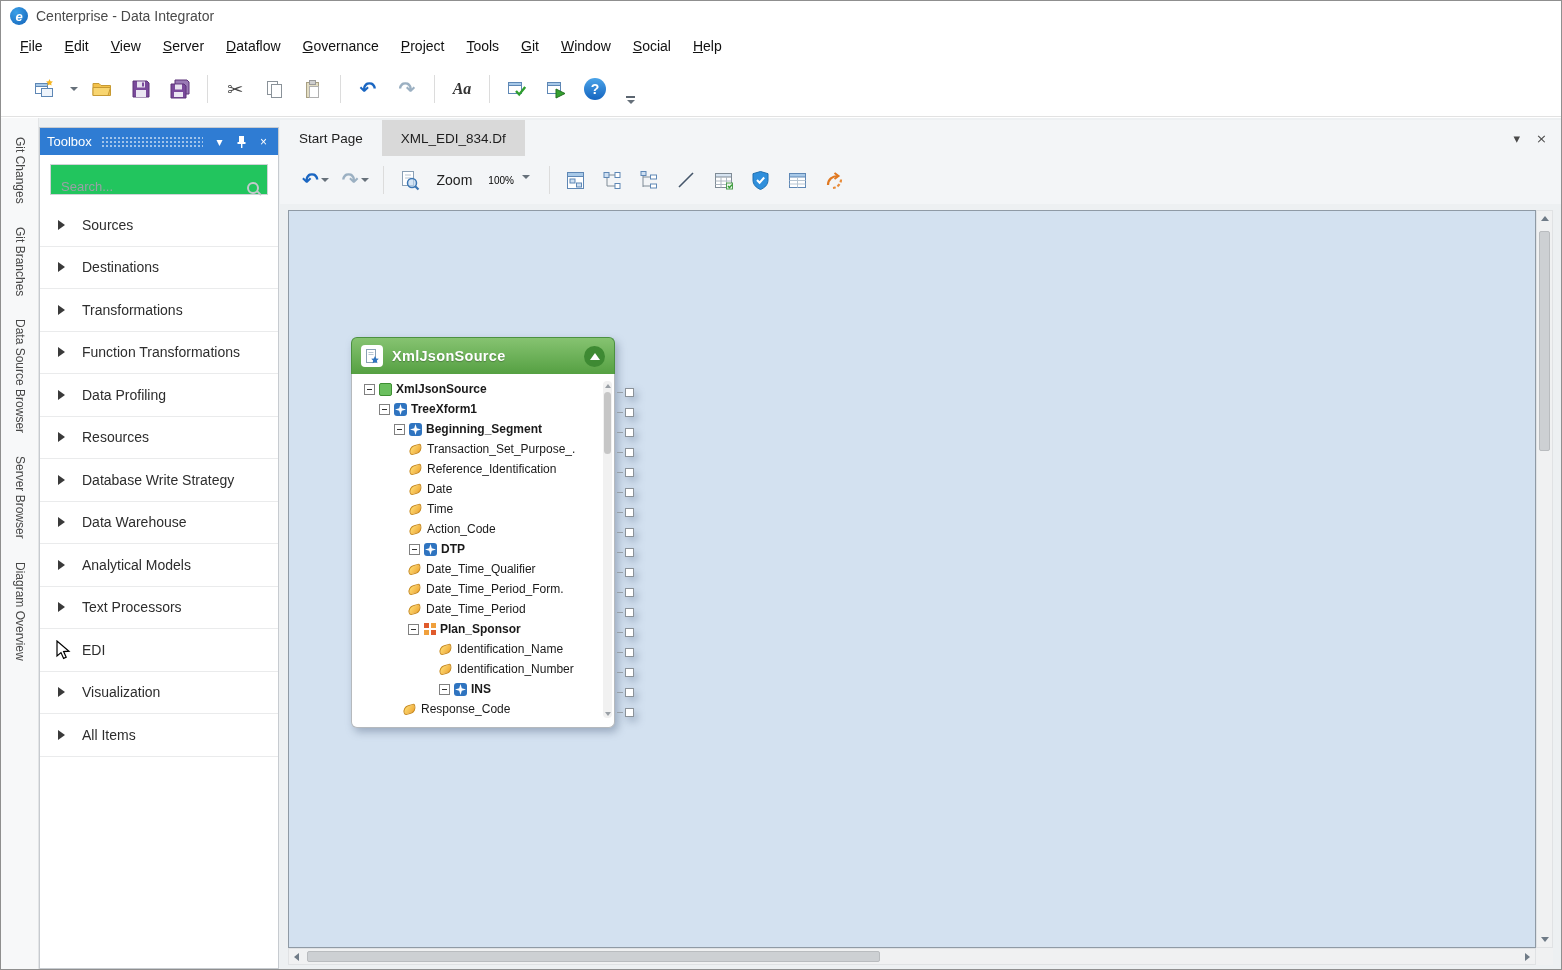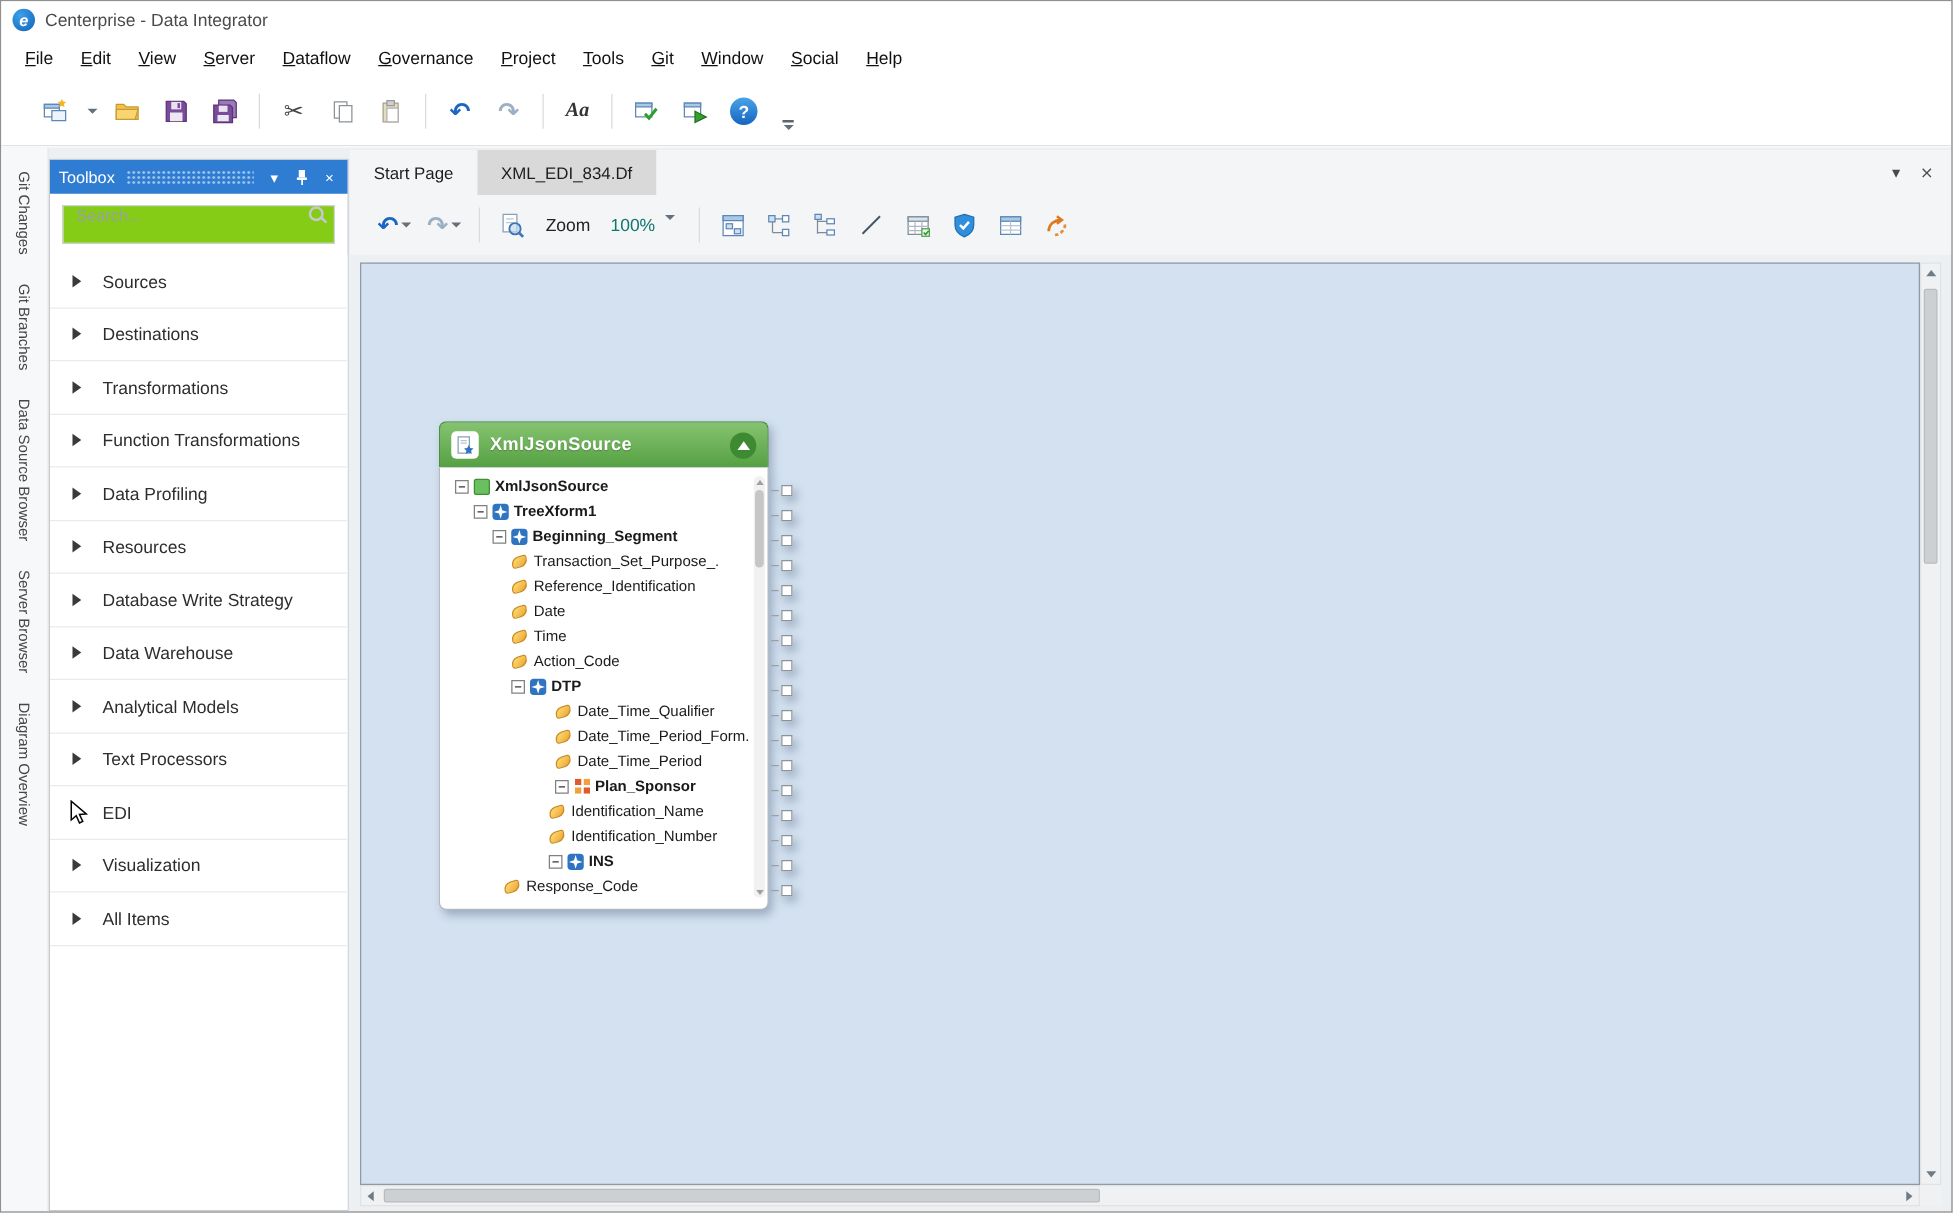--- a/index.html
+++ b/index.html
@@ -43,21 +43,21 @@
 
   
   .toolbox{position:absolute;left:38px;top:9px;width:240px;bottom:0;background:#fff;border:1px solid #c7cbd0;
            display:flex;flex-direction:column}
   .tb-header{height:27px;background:#2f7cd3;display:flex;align-items:center;color:#fff;padding:0 7px;gap:7px;flex:none}
   .tb-title{font-size:13px}
   .tb-dots{flex:1;height:12px;background-image:radial-gradient(rgba(255,255,255,.55) 1px,transparent 1.2px);
            background-size:4px 4px;margin:0 2px}
   .tb-hbtn{width:15px;height:16px;display:flex;align-items:center;justify-content:center;font-size:12px;color:#fff}
   .searchwrap{padding:9px 10px;flex:none}
-  .searchbox{height:31px;border:1px solid #cfd3d6;background:#84cc16;display:flex;align-items:flex-start}
+  .searchbox{height:31px;border:1px solid #cfd3d6;background:#22c55e;display:flex;align-items:flex-end}
   .searchbox input{border:0;outline:0;flex:1;padding:0 10px;font-size:13px;color:#333;font-family:inherit;background:transparent}
   .searchbox input::placeholder{color:#9aa0a6}
   .mag{width:12px;height:12px;border:2px solid #c4c9cd;border-radius:50%;position:relative;margin-right:12px;flex:none}
   .mag::after{content:"";position:absolute;width:6px;height:2px;background:#c4c9cd;transform:rotate(45deg);right:-5px;bottom:-2px}
   .cats{flex:1;background:#fff;overflow:hidden}
   .cat{height:42.5px;display:flex;align-items:center;gap:17px;padding-left:18px;border-bottom:1px solid #eaebec;
        font-size:14px;color:#2d2d2d;cursor:default}
   .tri{width:0;height:0;border-left:7px solid #3a3a3a;border-top:5px solid transparent;border-bottom:5px solid transparent;flex:none}
 
   
@@ -65,21 +65,21 @@
   .tabstrip{position:absolute;left:0;right:0;top:2px;height:36px;display:flex;align-items:stretch;background:#f3f5f7}
   .dtab{display:flex;align-items:center;padding:0 19px;font-size:13.5px;color:#1d1d1d;cursor:default}
   .dtab.active{background:#d9d9d9}
   .strip-actions{margin-left:auto;display:flex;align-items:center;gap:16px;padding-right:14px;color:#4a4a4a;font-size:14px}
   .strip-actions .glyph{font-size:13px;color:#4a4a4a}
 
   .doctoolbar{position:absolute;left:0;right:0;top:38px;height:48px;background:#f3f5f7;display:flex;align-items:center;
               gap:9px;padding-left:20px}
   .dbtn{height:30px;min-width:28px;display:flex;align-items:center;justify-content:center;border-radius:3px;padding:0 2px}
   .zoom-label{font-size:14px;color:#222;margin-left:4px}
-  .zoom-combo{display:flex;align-items:flex-start;gap:6px;padding:3px 7px;font-size:14px;color:#0f766e}
+  .zoom-combo{display:flex;align-items:flex-start;gap:6px;padding:3px 7px;font-size:10px;color:#000000}
 
   
   .canvasregion{position:absolute;left:8px;right:8px;top:92px;bottom:4px}
   .canvas{position:absolute;left:0;top:0;right:17px;bottom:17px;background:#d3e1f0;border:1px solid #8f9aa5;overflow:hidden}
   .vscroll{position:absolute;top:0;bottom:17px;right:0;width:17px;background:#f0f1f2;border:1px solid #e0e2e4}
   .hscroll{position:absolute;left:0;right:17px;bottom:0;height:17px;background:#f0f1f2;border:1px solid #e0e2e4}
   .sbcorner{position:absolute;right:0;bottom:0;width:17px;height:17px;background:#f0f1f2}
   .sb-btn{position:absolute;width:15px;height:15px;display:flex;align-items:center;justify-content:center}
   .tri-up-s{width:0;height:0;border-bottom:5px solid #6f7b87;border-left:4px solid transparent;border-right:4px solid transparent}
   .tri-down-s{width:0;height:0;border-top:5px solid #6f7b87;border-left:4px solid transparent;border-right:4px solid transparent}
@@ -93,21 +93,21 @@
   .node-header{height:37px;background:linear-gradient(#86c371,#55a042);border:1px solid #4c9140;border-bottom:0;
                border-radius:6px 6px 0 0;display:flex;align-items:center;padding:0 9px;gap:9px}
   .node-hicon{width:22px;height:22px;background:#fff;border-radius:4px;display:flex;align-items:center;justify-content:center;flex:none}
   .node-title{color:#fff;font-weight:bold;font-size:14.5px;flex:1;text-shadow:0 1px 1px rgba(0,0,0,.25);letter-spacing:.3px}
   .collapse-btn{width:21px;height:21px;border-radius:11px;background:#3e8a33;display:flex;align-items:center;justify-content:center;flex:none}
   .tri-up-w{width:0;height:0;border-bottom:7px solid #fff;border-left:5px solid transparent;border-right:5px solid transparent}
   .node-body{background:#fff;border:1px solid #b5b9bd;border-top:0;border-radius:0 0 6px 6px;padding:5px 15px 8px 0;position:relative}
 
   .trow{height:20px;display:flex;align-items:center;gap:4px;font-size:12px;white-space:nowrap;overflow:hidden;cursor:default}
   .lv0{padding-left:12px}.lv1{padding-left:27px}.lv2{padding-left:42px}.lv3{padding-left:57px}
-  .lv4{padding-left:92px}.lv5{padding-left:87px}.lv6{padding-left:51px}
+  .lv4{padding-left:56px}.lv5{padding-left:87px}.lv6{padding-left:51px}
   .b{font-weight:bold}
   .exp{width:11px;height:11px;border:1px solid #808080;background:#fff;position:relative;flex:none}
   .exp::after{content:"";position:absolute;left:2px;right:2px;top:4px;height:1px;background:#333}
   .ic{width:13px;height:13px;flex:none;display:flex;align-items:center;justify-content:center}
   .ic.src{background:#6abf5e;border:1px solid #3e8f33;border-radius:2px}
   .ic.star{background:#2f74c0;border-radius:3px}
   .ic.leaf{width:13px;height:9px;background:linear-gradient(140deg,#ffe27a,#eda12f);border:1px solid #c98b1e;
            border-radius:7px 2px 7px 3px;transform:rotate(-16deg);margin-right:1px}
   .lbl{color:#1a1a1a}
 

